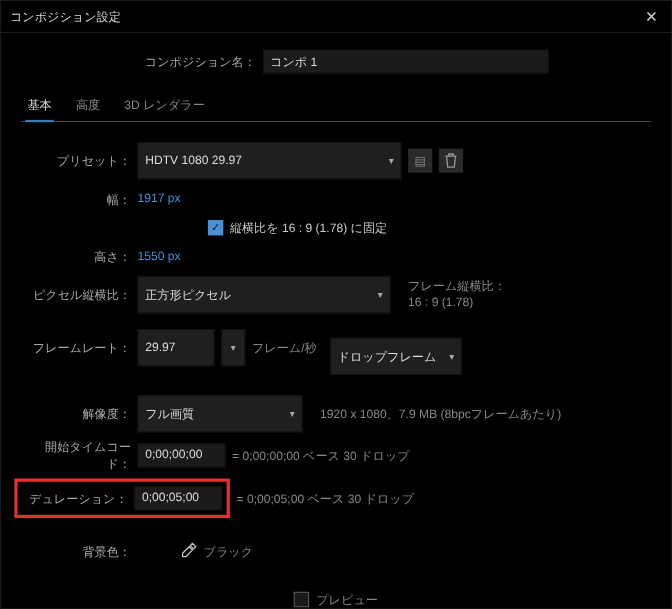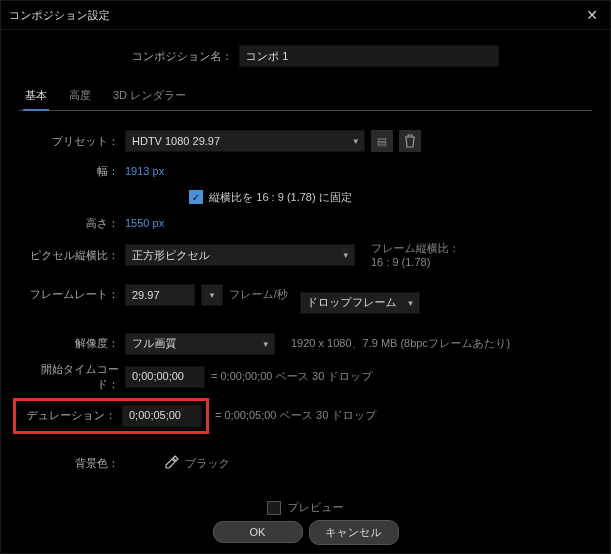--- a/index.html
+++ b/index.html
@@ -55,21 +55,21 @@
     background: #1b1b1b;
     border: 1px solid #111;
     color: #ddd;
     padding: 3px 6px;
     height: 22px;
   }
   .select-dark {
     background: #1f1f1f;
     border: 1px solid #111;
     color: #ddd;
-    padding: 3px 6px;
+    padding: 16px 6px;
     height: 22px;
     display: flex;
     align-items: center;
     justify-content: space-between;
     gap: 6px;
   }
   .chev {
     font-size: 9px;
     color: #aaa;
   }
@@ -176,21 +176,21 @@
       <div class="icon-btn">▤</div>
       <div class="icon-btn">
         <svg width="12" height="14" viewBox="0 0 12 14">
             <path d="M1 3h10M4 3V1h4v2M2 3l1 10h6l1-10" fill="none" stroke="#999" stroke-width="1.2"></path>
           </svg>
       </div>
     </div>
 
     <div class="row">
       <span class="label-r" style="width:100px;">幅：</span>
-      <span class="link-blue">1913 px</span>
+      <span class="link-blue">1917 px</span>
     </div>
 
     <div class="row" style="margin-left:170px; margin-top:-4px; margin-bottom:-4px;">
       <span class="checkbox">✓</span>
       <span>縦横比を 16 : 9 (1.78) に固定</span>
     </div>
 
     <div class="row">
       <span class="label-r" style="width:100px;">高さ：</span>
       <span class="link-blue">1550 px</span>

